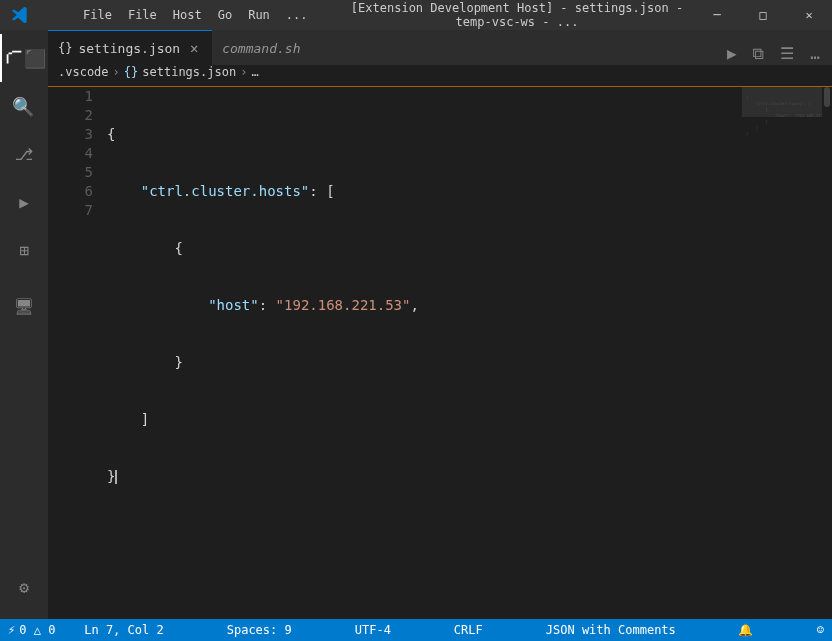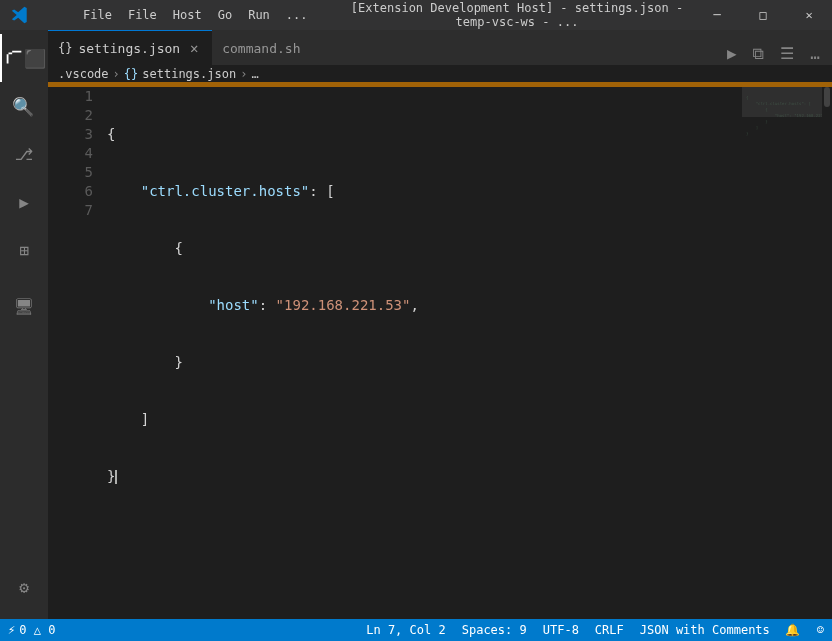--- a/index.html
+++ b/index.html
@@ -141,20 +141,21 @@
       color: #cccccc;
     }
     .tab.active {
       background: #1e1e1e;
       border-top: 1px solid #0078d4;
     }
     .tab.inactive {
       background: #2d2d2d;
       color: #969696;
       border-top: 1px solid transparent;
+      font-style: italic;
     }
     .tab-close {
       font-size: 14px;
       color: #969696;
       cursor: pointer;
       width: 16px;
       height: 16px;
       display: flex;
       align-items: center;
       justify-content: center;
@@ -175,27 +176,27 @@
       cursor: pointer;
       font-size: 16px;
       padding: 2px 4px;
     }
 
     
     #breadcrumb {
       height: 22px;
       background: #1e1e1e;
       display: flex;
-      align-items: center;
+      align-items: flex-start;
       padding: 0 10px;
       font-size: 12px;
       color: #cccccc;
       flex-shrink: 0;
       gap: 4px;
-      border-bottom: 5px solid #a16207;
+      border-bottom: 1px solid #a16207;
     }
     .breadcrumb-sep { color: #858585; }
 
     
     #editor-content {
       flex: 1;
       display: flex;
       overflow: hidden;
       position: relative;
     }
@@ -278,20 +279,21 @@
       display: flex;
       align-items: center;
       gap: 4px;
       cursor: pointer;
       white-space: nowrap;
     }
     #status-right {
       margin-left: auto;
       display: flex;
       align-items: center;
+      gap: 47px;
     }
 
     
     #cursor-line {
       display: inline-block;
       width: 2px;
       height: 14px;
       background: #aeafad;
       vertical-align: middle;
       animation: blink 1s step-end infinite;
@@ -461,21 +463,21 @@
     </div>
   </div>
   <div id="status-right">
     <div class="status-item">
       <span>Ln 7, Col 2</span>
     </div>
     <div class="status-item">
       <span>Spaces: 9</span>
     </div>
     <div class="status-item">
-      <span>UTF-8</span>
+      <span>UTF-4</span>
     </div>
     <div class="status-item">
       <span>CRLF</span>
     </div>
     <div class="status-item">
       <span>JSON with Comments</span>
     </div>
     <div class="status-item">
       <span>🔔</span>
     </div>

